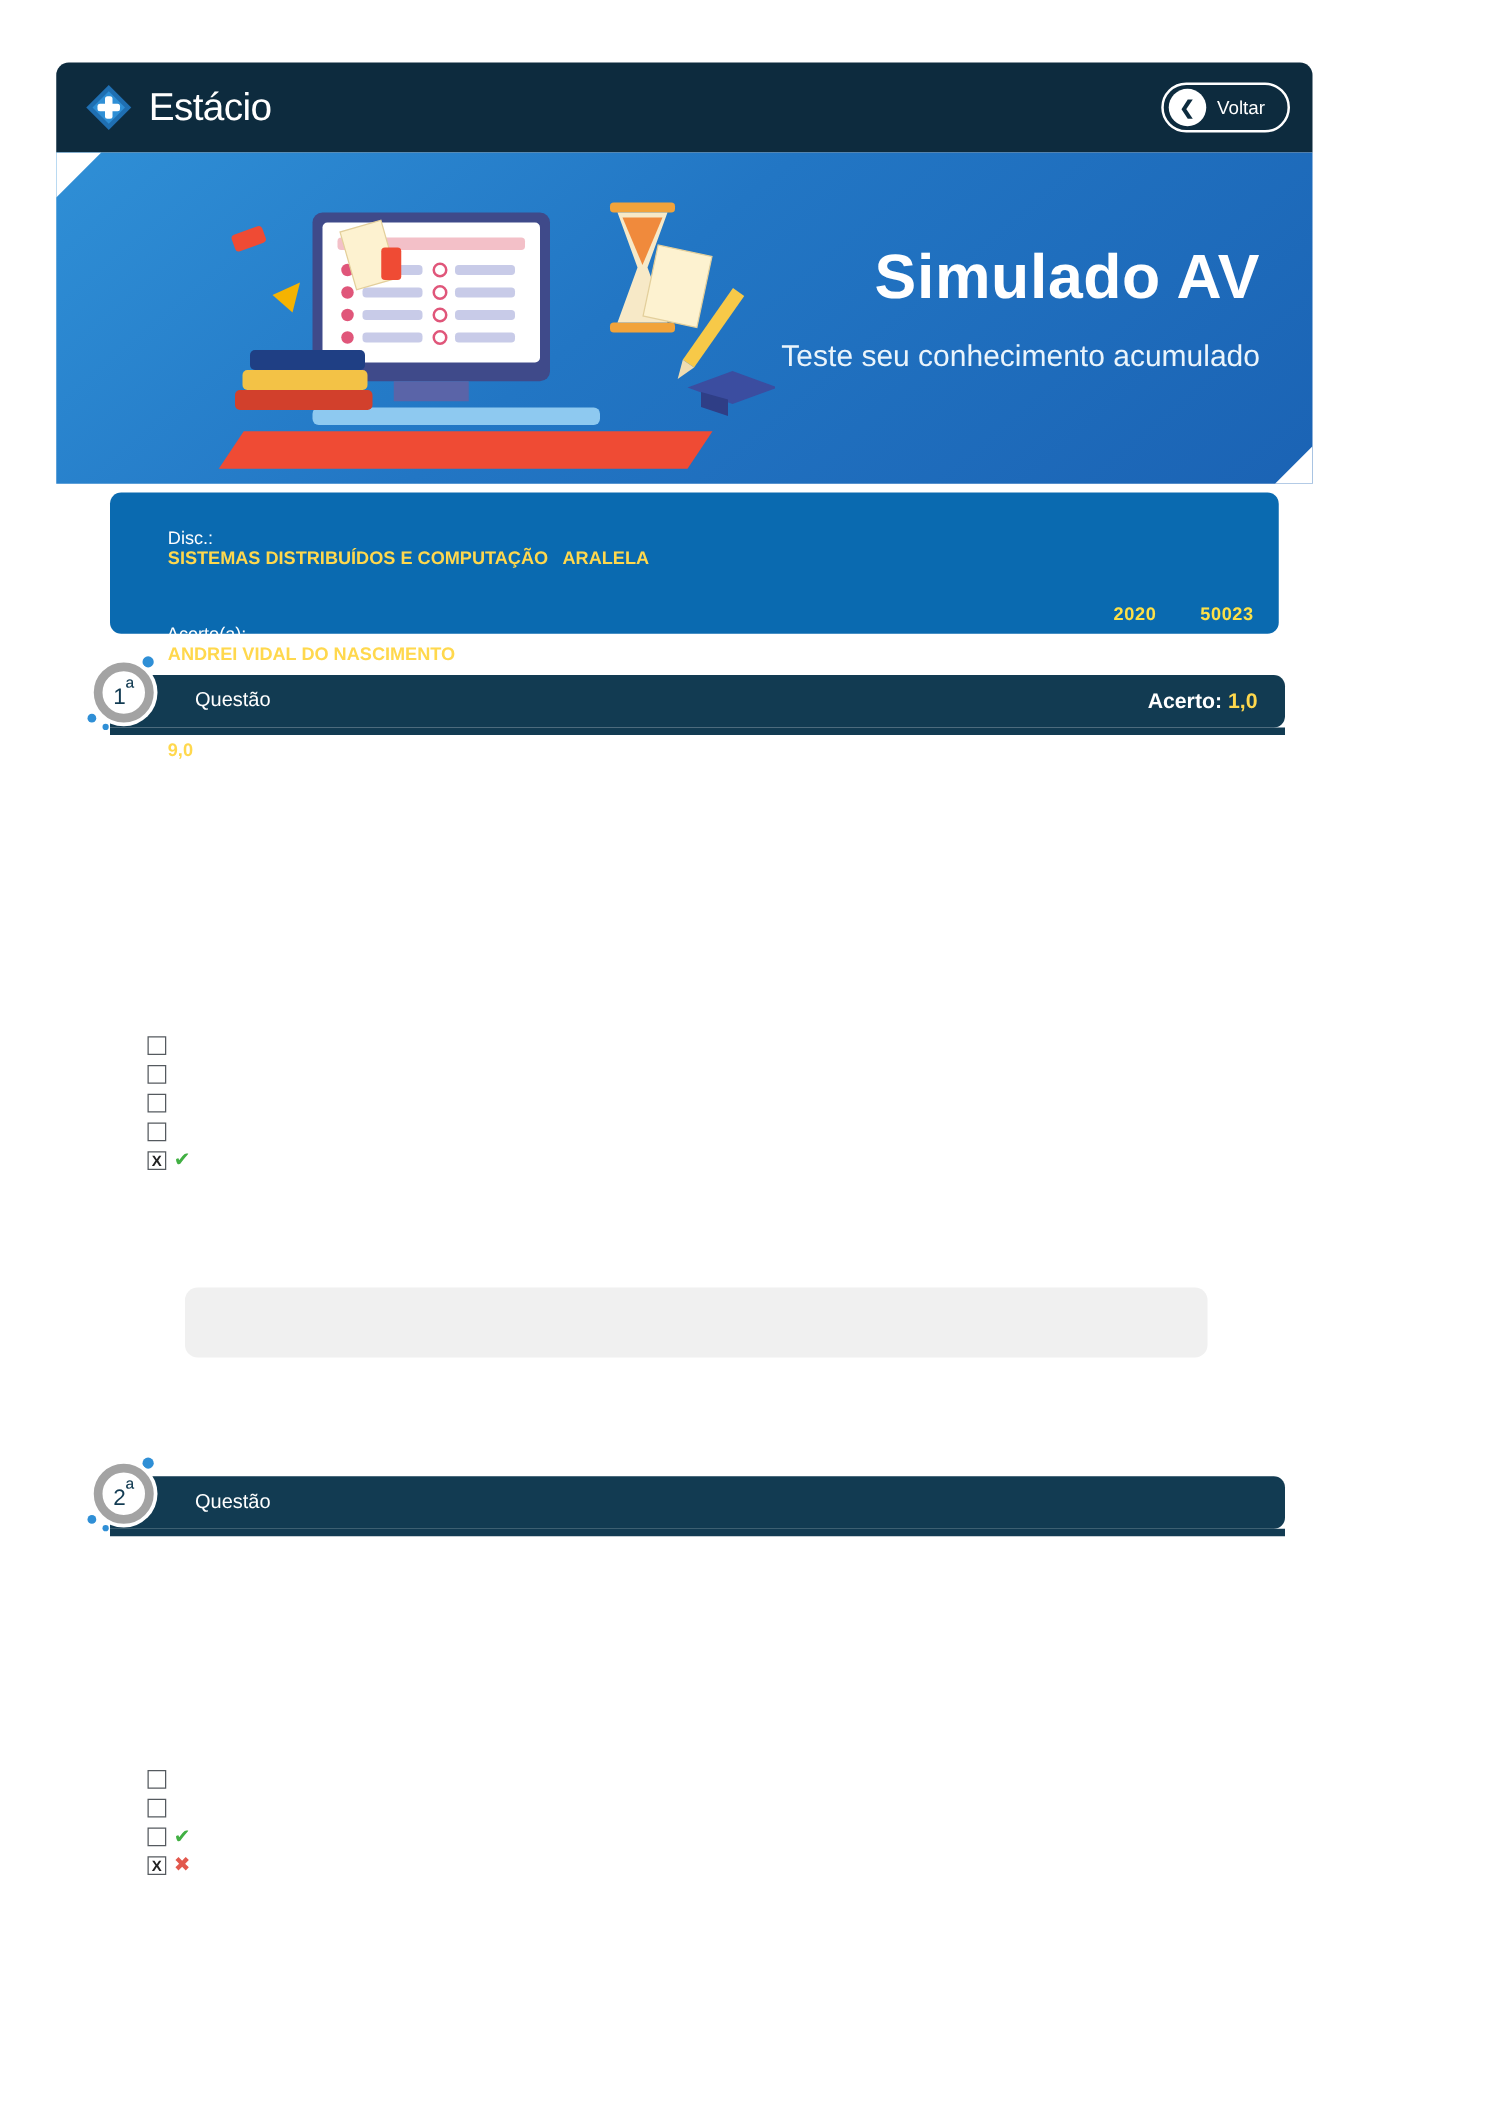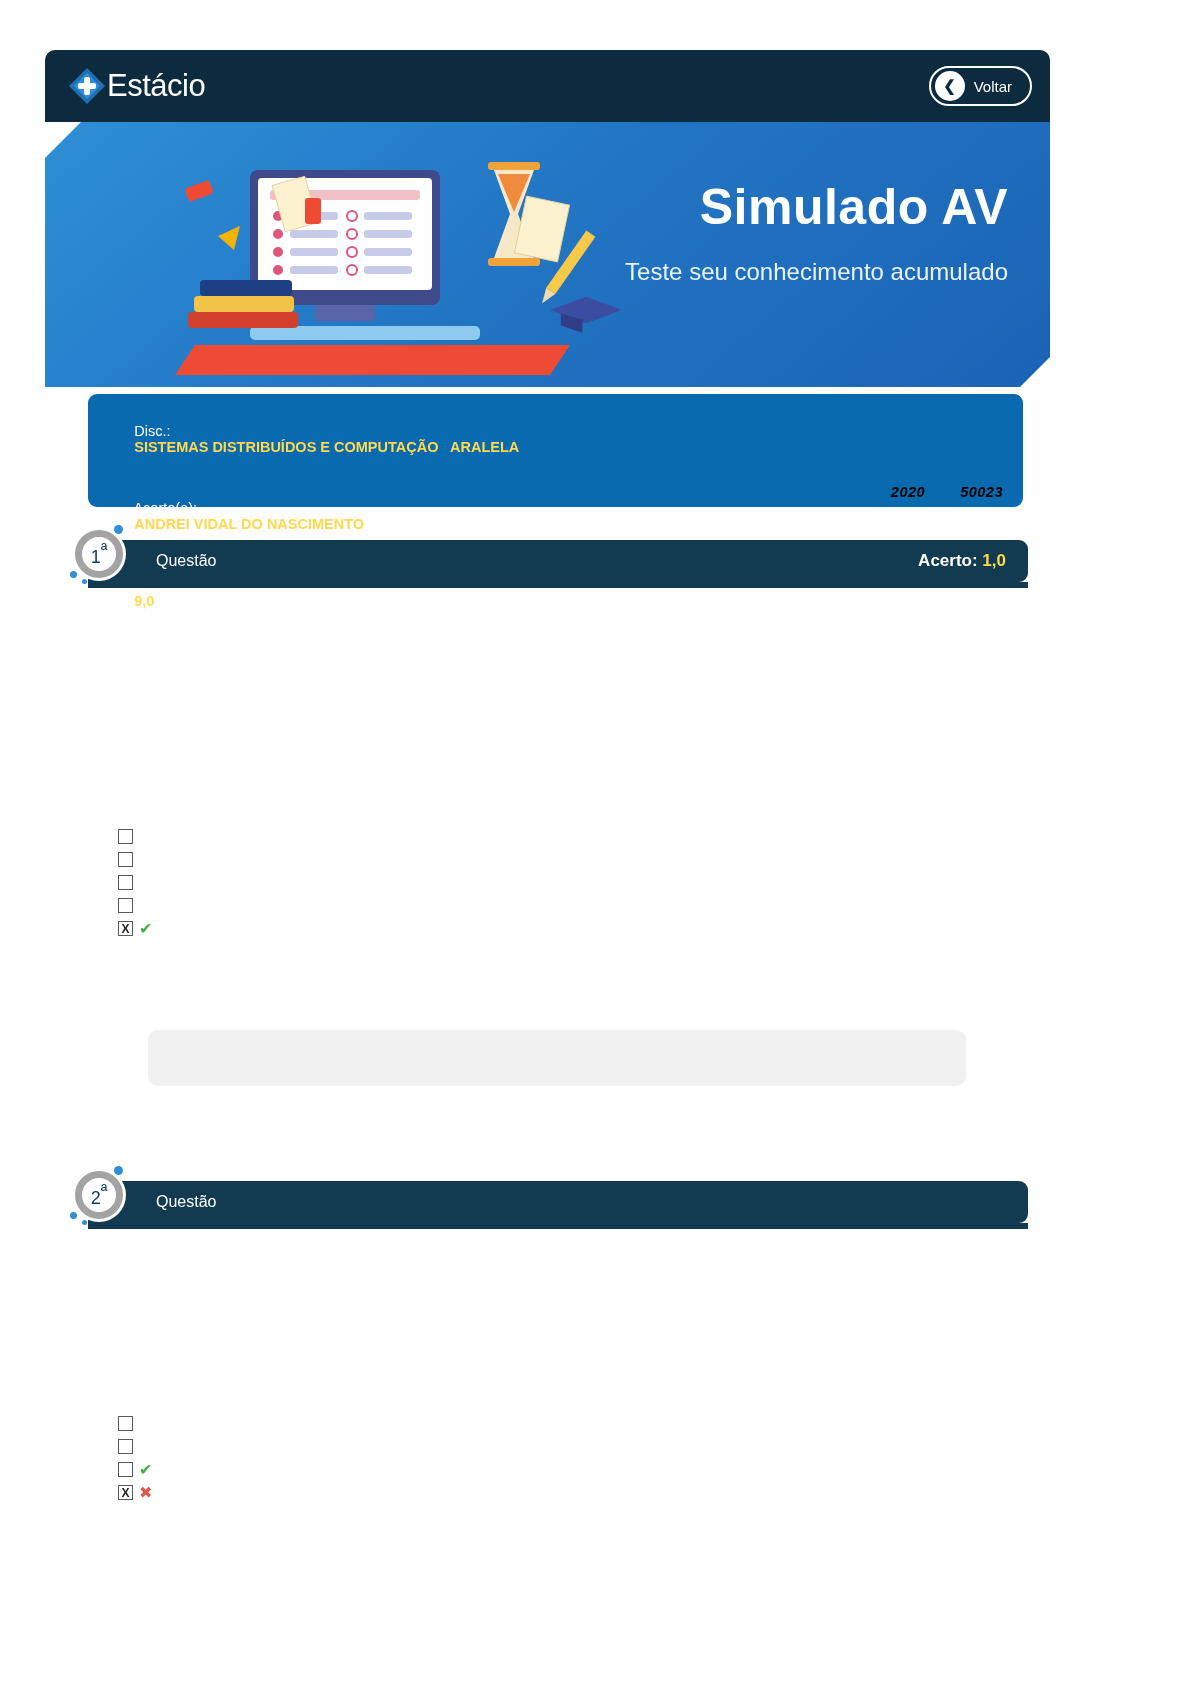--- a/index.html
+++ b/index.html
@@ -28,21 +28,21 @@
     border-top-left-radius: 10px;
     border-top-right-radius: 10px;
     display: flex;
     align-items: center;
     justify-content: space-between;
     padding: 0 18px 0 22px;
   }
   .brand {
     display: flex;
     align-items: center;
-    gap: 0;
+    gap: 12px;
   }
   .brand-mark {
     width: 40px;
     height: 40px;
     position: relative;
   }
   .brand-name {
     color: #ffffff;
     font-size: 31px;
     letter-spacing: -0.5px;
@@ -98,21 +98,21 @@
     right: 0;
     bottom: 0;
     width: 0;
     height: 0;
     border-bottom: 30px solid #ffffff;
     border-left: 30px solid transparent;
   }
   .banner-text {
     position: absolute;
     right: 42px;
-    top: 56px;
+    top: 70px;
     text-align: right;
     width: 560px;
   }
   .banner-title {
     color: #ffffff;
     font-size: 50px;
     font-weight: bold;
     margin: 0 0 22px 0;
     letter-spacing: 0.5px;
   }
@@ -143,21 +143,21 @@
     font-size: 14.5px;
   }
   .info-row {
     display: flex;
     justify-content: space-between;
     align-items: baseline;
     margin-bottom: 13px;
   }
   .info-left { white-space: pre; }
   .info-strong { color: #ffd84d; font-weight: bold; }
-  .info-right { color: #000000; font-weight: bold; letter-spacing: 0.5px; font-style: italic; }
+  .info-right { color: #fde047; font-weight: bold; letter-spacing: 0.5px; }
   .info-date { color: #ffffff; font-weight: bold; }
   .gap-sp { display: inline-block; width: 26px; }
 
   
   .q-header {
     position: absolute;
     left: 88px;
     height: 42px;
     width: 940px;
     background: #123b52;

